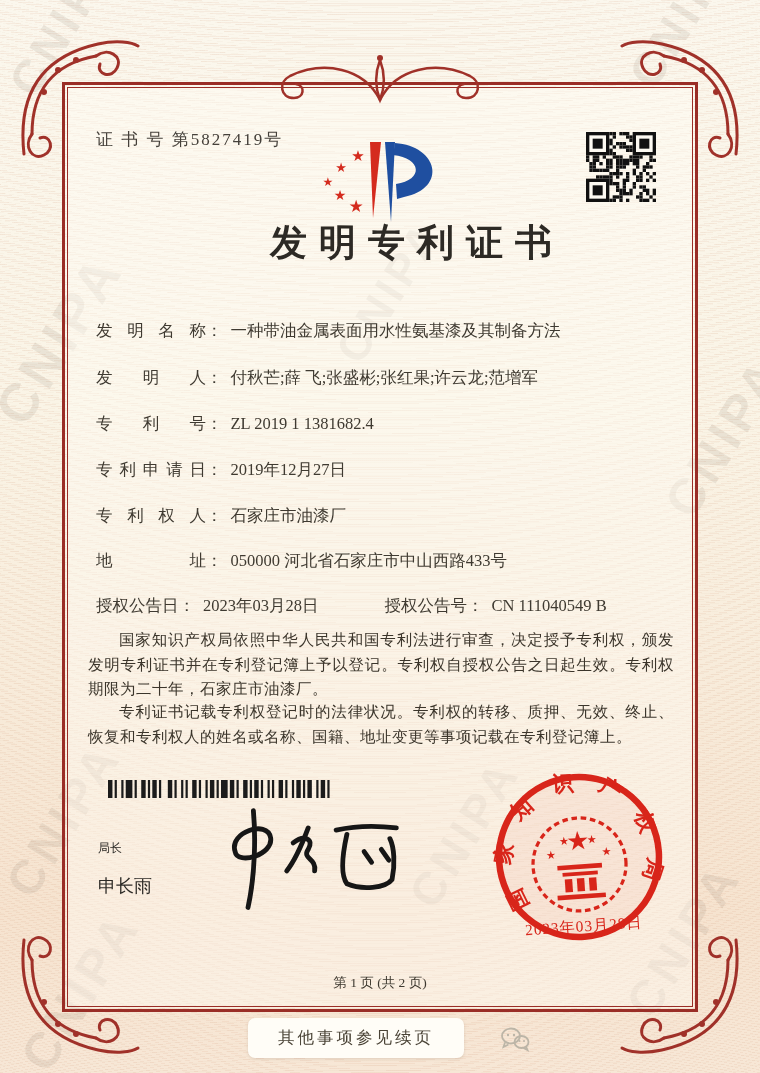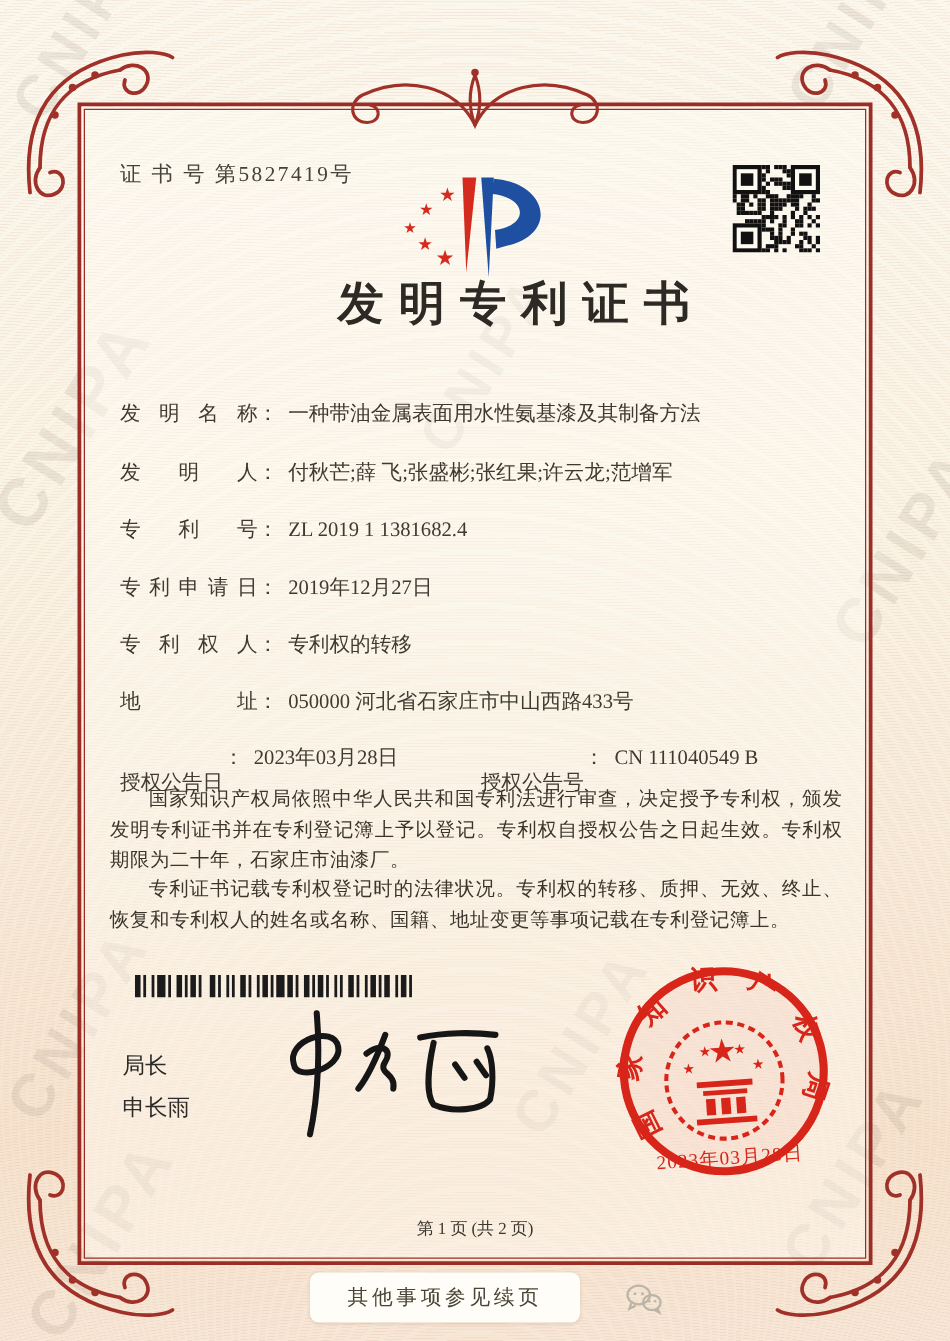--- a/index.html
+++ b/index.html
@@ -21,27 +21,27 @@
   .orn.bl{left:16px;top:932px;transform:scaleY(-1);}
   .orn.br{right:16px;top:932px;transform:scale(-1,-1);}
   .flourish{position:absolute;left:260px;top:52px;width:240px;height:56px;}
   .cert-no{position:absolute;left:96px;top:128px;font-size:17px;letter-spacing:2px;color:#45403a;}
   .qr{position:absolute;left:586px;top:132px;width:70px;height:70px;}
   .logo{position:absolute;left:298px;top:134px;width:164px;height:88px;}
   .title{position:absolute;left:0;top:218px;width:100%;text-align:center;font-size:37px;font-weight:bold;
          letter-spacing:12px;color:#2d2a25;margin-left:37px;}
   .row{position:absolute;left:96px;font-size:16.5px;color:#3f3a31;white-space:nowrap;}
   .flabel{display:inline-block;width:110px;text-align:justify;text-align-last:justify;vertical-align:top;font-family:Liberation Serif, serif;}
-  .flabel.plain{width:auto;text-align:left;text-align-last:auto;margin-top:20px;}
+  .flabel.plain{width:auto;text-align:left;text-align-last:auto;}
   .colon{margin-right:8px;}
   .grp2{margin-left:66px;}
   .para{position:absolute;left:88px;width:586px;font-size:15.5px;line-height:24.5px;color:#3b352b;
         text-indent:2em;letter-spacing:0.5px;text-align:justify;}
   .barcode{position:absolute;left:108px;top:780px;width:226px;height:18px;}
-  .sig-title{position:absolute;left:98px;top:840px;font-size:18px;color:#2c2a26;font-family:"Liberation Sans","DejaVu Sans",sans-serif;}
+  .sig-title{position:absolute;left:98px;top:840px;font-size:12px;color:#2c2a26;font-family:"Liberation Sans","DejaVu Sans",sans-serif;}
   .sig-name{position:absolute;left:98px;top:874px;font-size:18px;color:#2c2a26;font-family:"Liberation Sans","DejaVu Sans",sans-serif;}
   .signature{position:absolute;left:205px;top:804px;width:215px;height:108px;}
   .seal{position:absolute;left:486px;top:764px;width:186px;height:186px;transform:rotate(-4deg);}
   .page-ind{position:absolute;left:0;top:974px;width:100%;text-align:center;font-size:13.5px;color:#3d382f;}
   .cont-box{position:absolute;left:248px;top:1018px;width:216px;height:40px;line-height:40px;text-align:center;
             background:#fffdf7;border-radius:7px;box-shadow:0 1px 3px rgba(90,60,40,0.15);
             font-size:16.5px;color:#4a4336;letter-spacing:3px;}
   .wechat{position:absolute;left:500px;top:1026px;display:flex;align-items:center;gap:7px;
           color:#bcb5a7;font-size:19px;font-family:"Liberation Sans","DejaVu Sans",sans-serif;}
 </style>
@@ -278,21 +278,21 @@
   <div class="row" style="top:367px">
     <span class="flabel">发明人</span><span class="colon">：</span><span class="fvalue">付秋芒;薛 飞;张盛彬;张红果;许云龙;范增军</span>
   </div>
   <div class="row" style="top:413px">
     <span class="flabel">专利号</span><span class="colon">：</span><span class="fvalue">ZL 2019 1 1381682.4</span>
   </div>
   <div class="row" style="top:459px">
     <span class="flabel">专利申请日</span><span class="colon">：</span><span class="fvalue">2019年12月27日</span>
   </div>
   <div class="row" style="top:505px">
-    <span class="flabel">专利权人</span><span class="colon">：</span><span class="fvalue">专利权的转移</span>
+    <span class="flabel">专利权人</span><span class="colon">：</span><span class="fvalue">石家庄市油漆厂</span>
   </div>
   <div class="row" style="top:550px">
     <span class="flabel">地址</span><span class="colon">：</span><span class="fvalue">050000 河北省石家庄市中山西路433号</span>
   </div>
   <div class="row" style="top:595px">
     <span class="flabel plain">授权公告日</span><span class="colon">：</span><span class="fvalue">2023年03月28日</span><span class="grp2"><span class="flabel plain">授权公告号</span><span class="colon">：</span><span class="fvalue">CN 111040549 B</span></span>
   </div>
 
   <div class="para" style="top:628px">国家知识产权局依照中华人民共和国专利法进行审查，决定授予专利权，颁发发明专利证书并在专利登记簿上予以登记。专利权自授权公告之日起生效。专利权期限为二十年，石家庄市油漆厂。</div>
   <div class="para" style="top:700px">专利证书记载专利权登记时的法律状况。专利权的转移、质押、无效、终止、恢复和专利权人的姓名或名称、国籍、地址变更等事项记载在专利登记簿上。</div>

